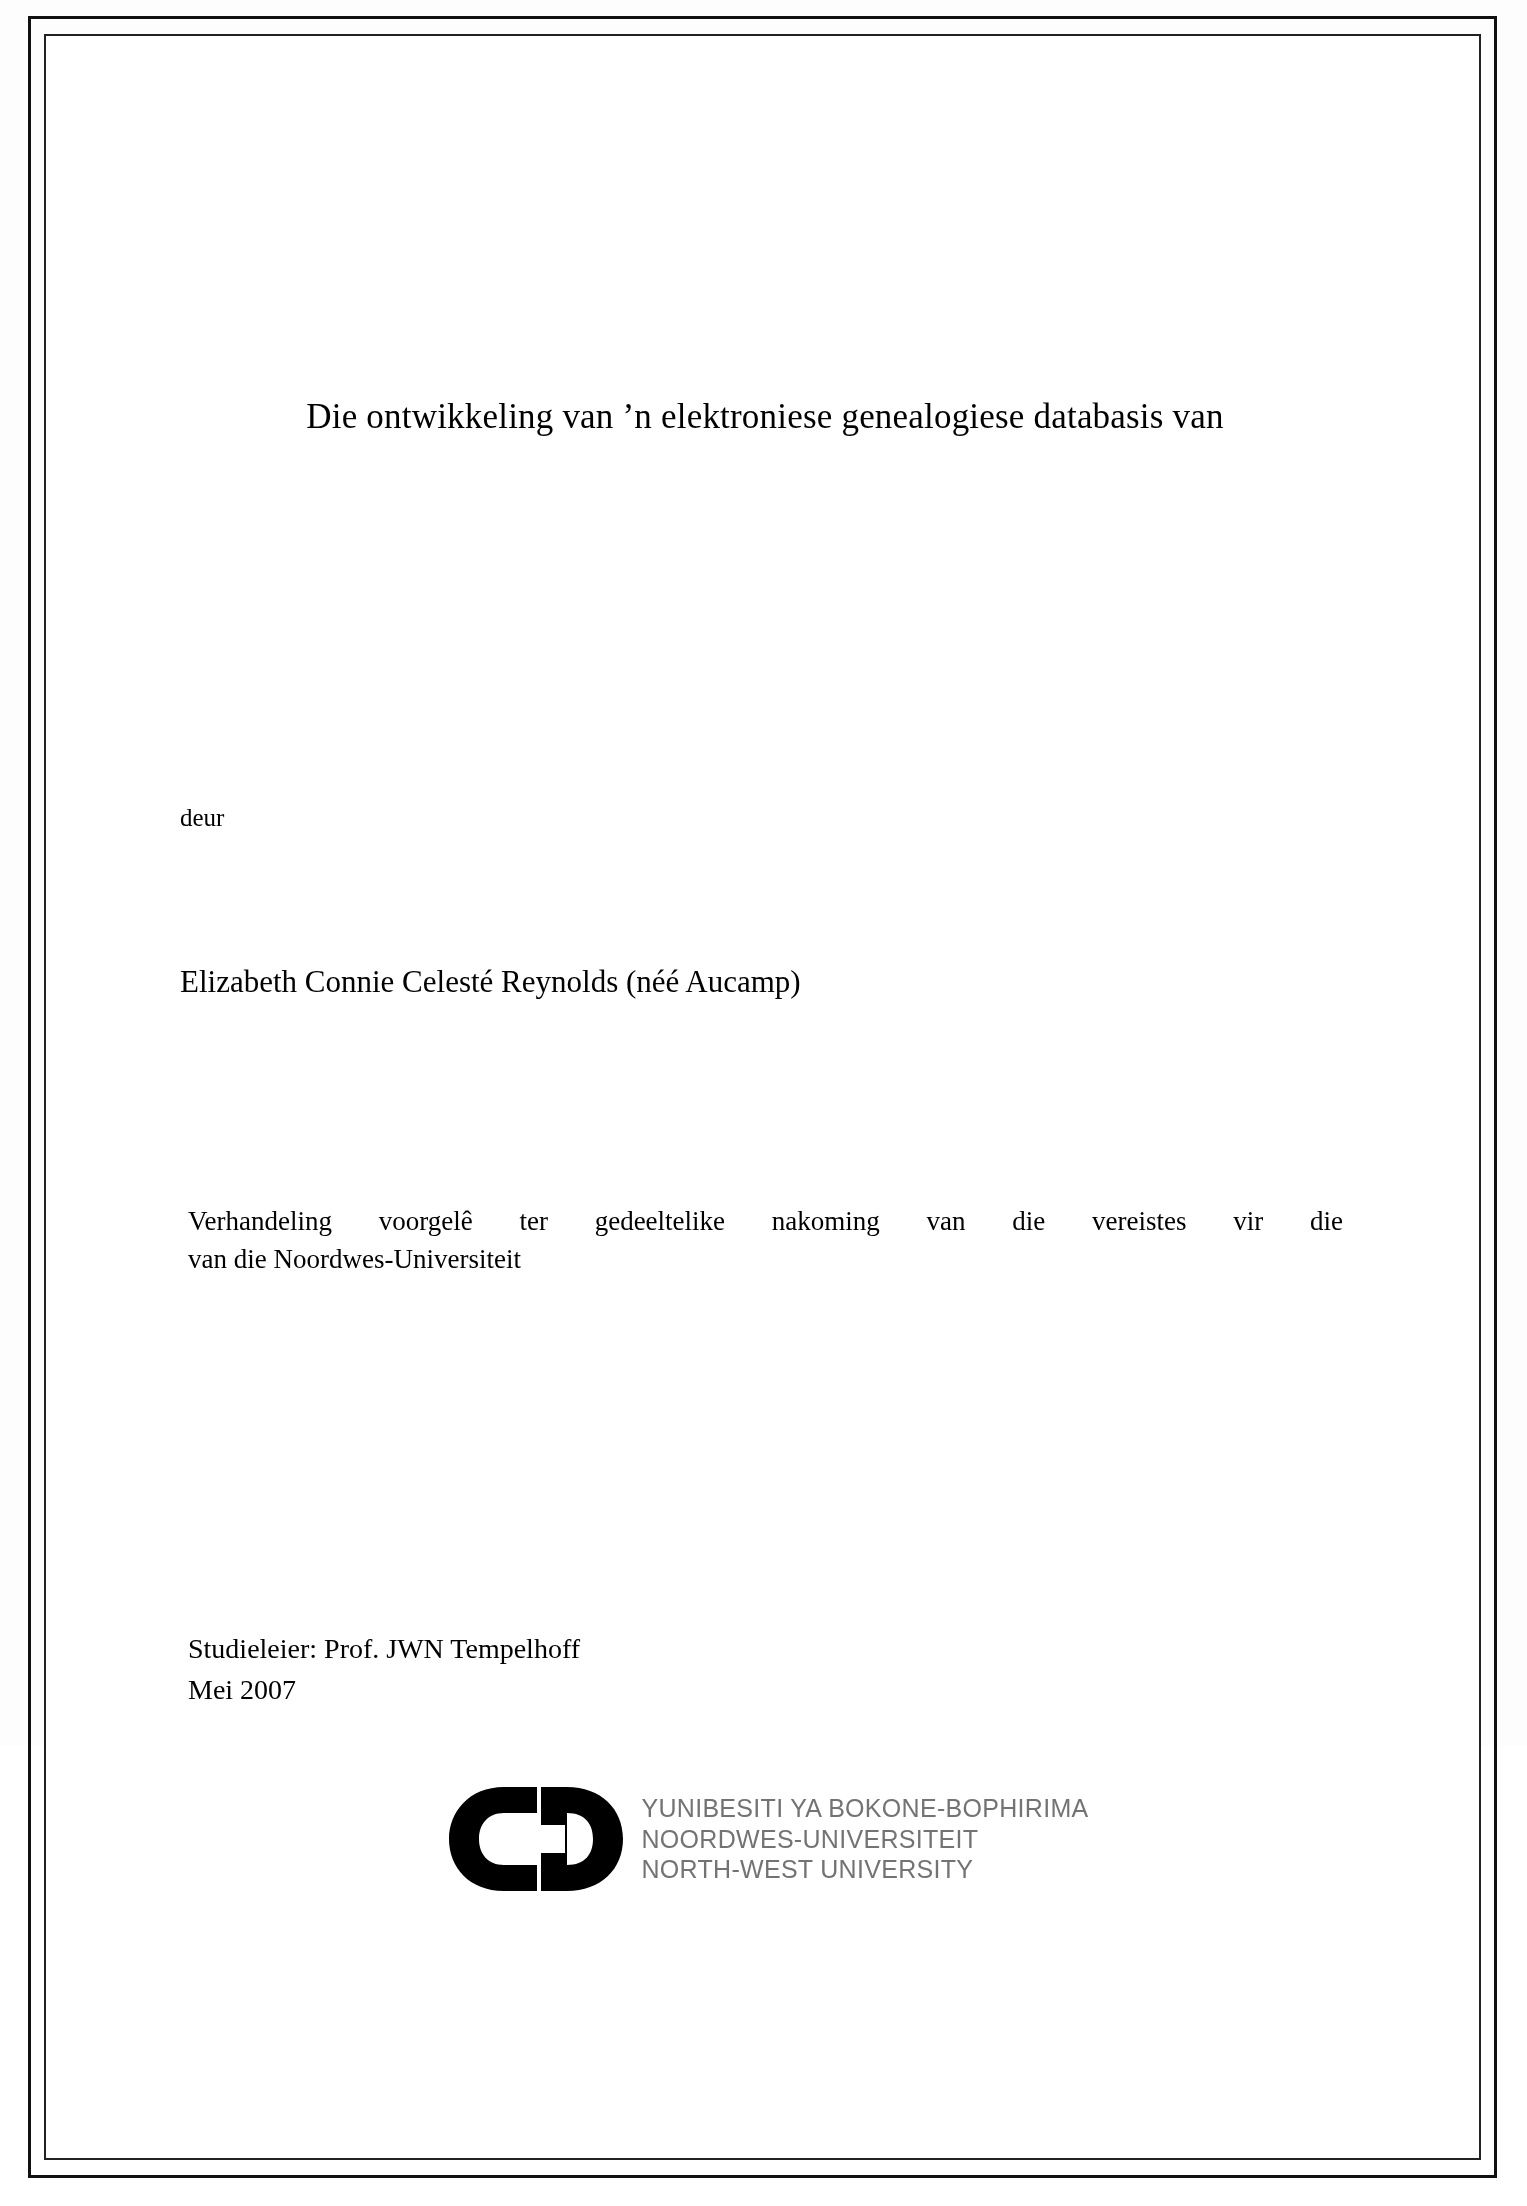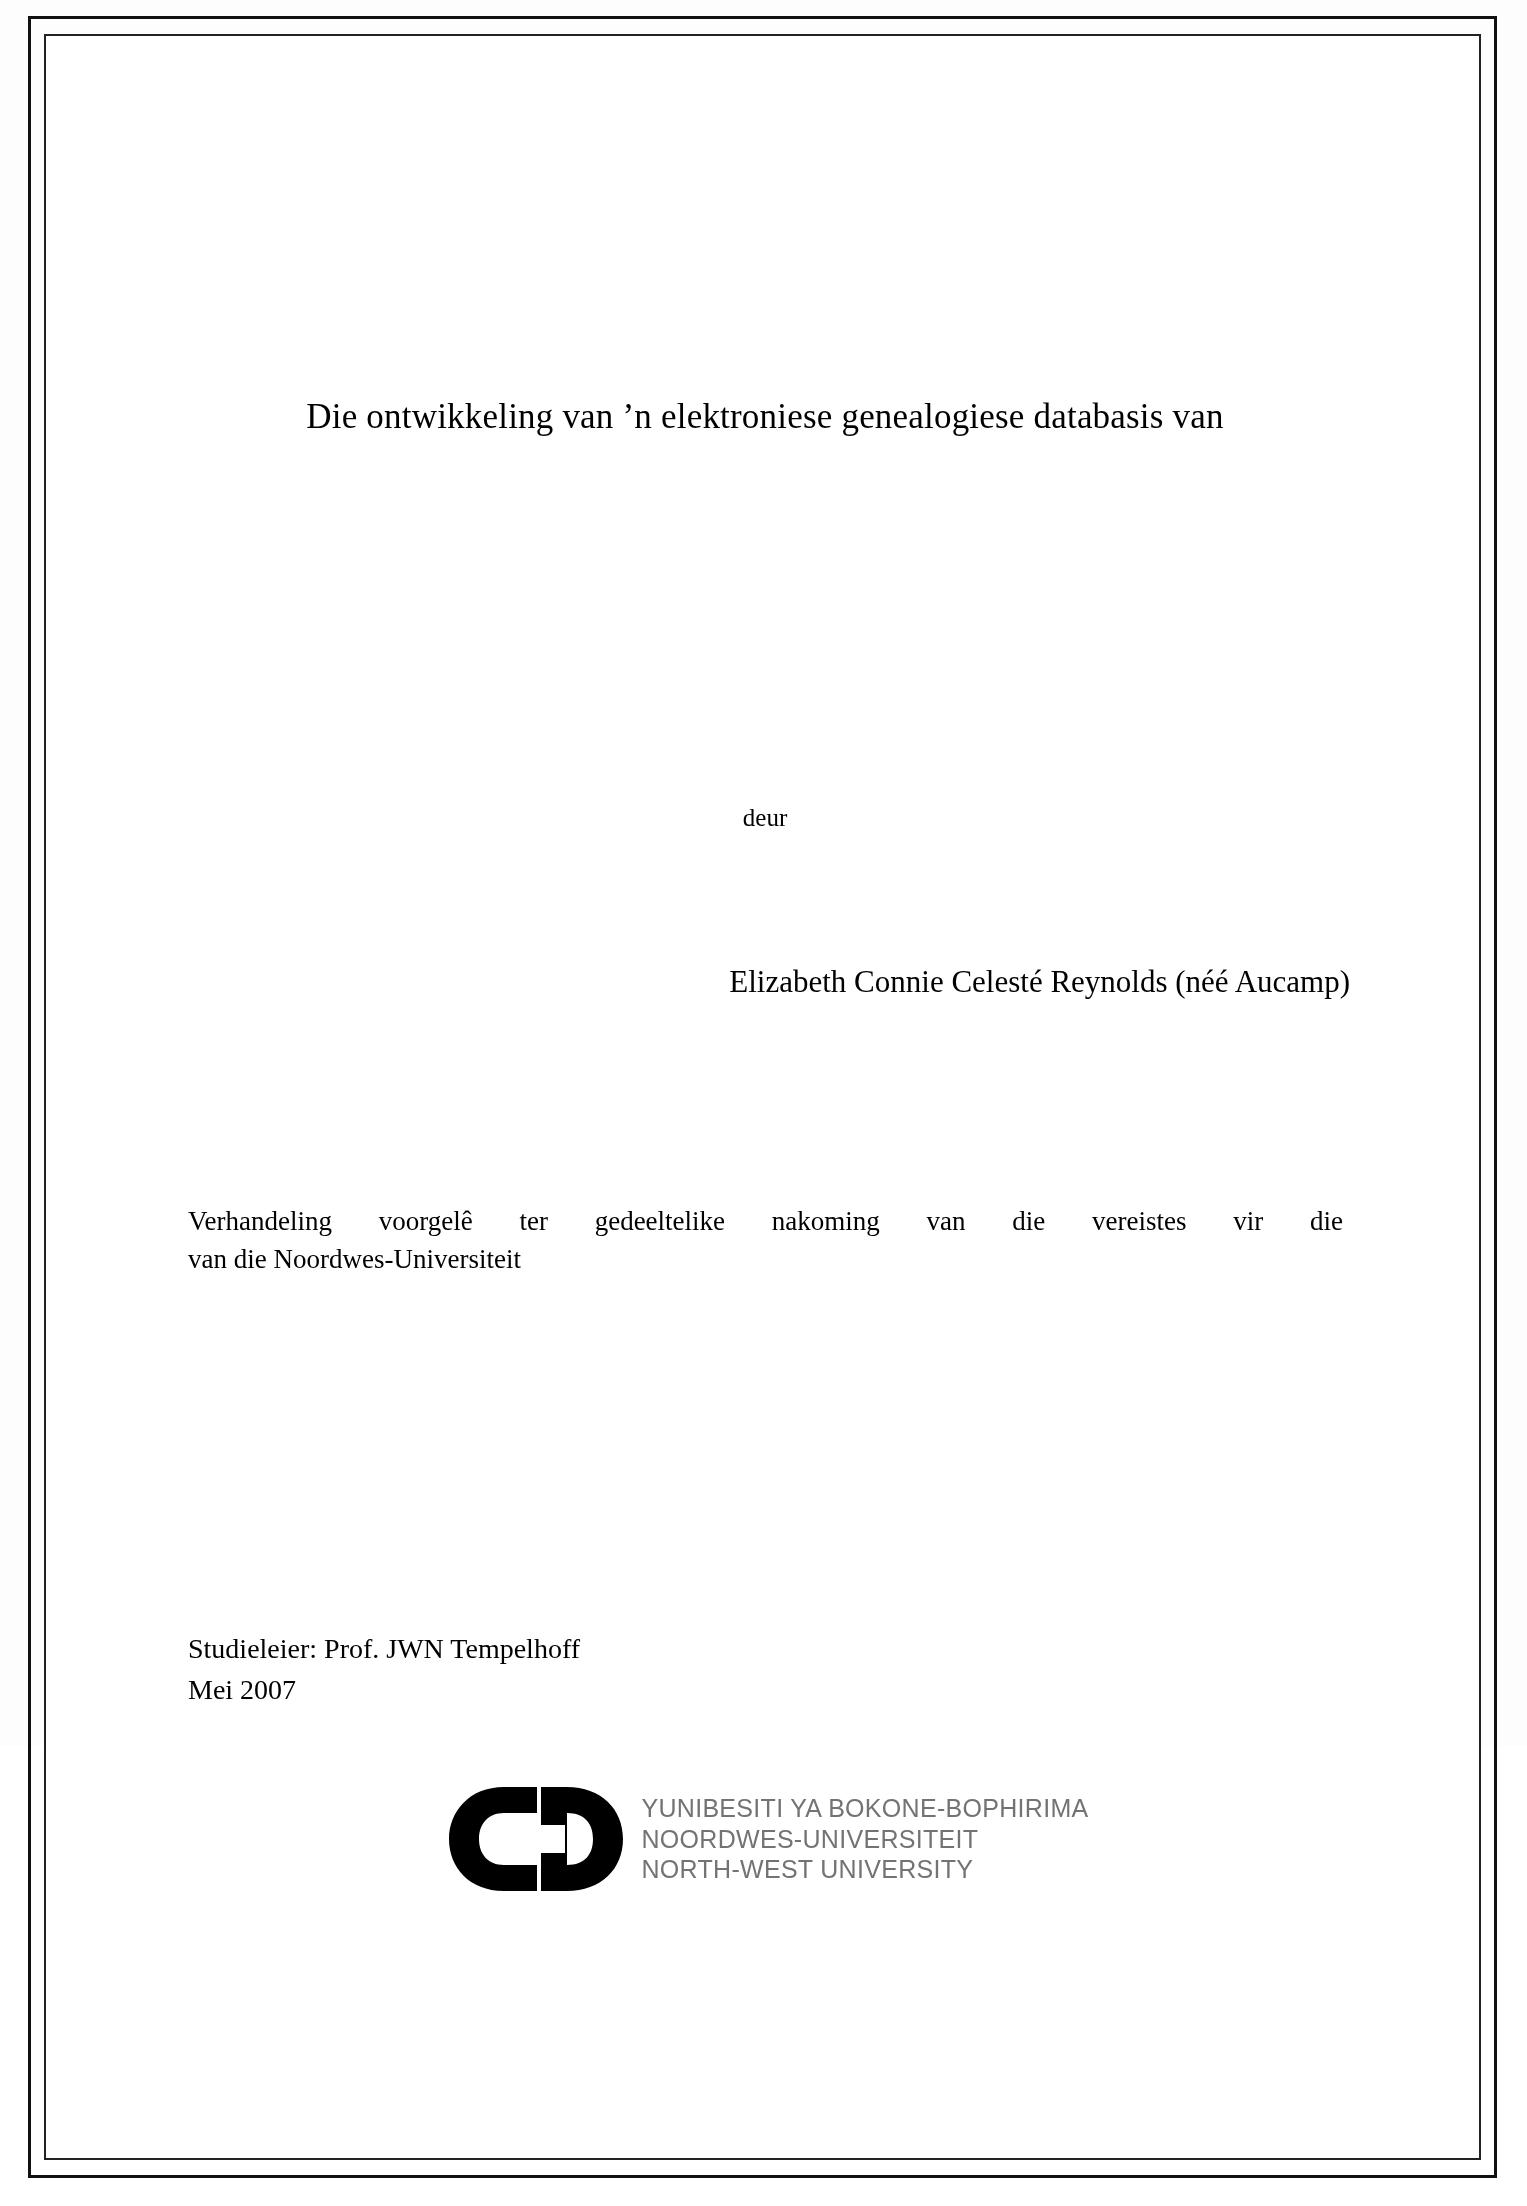--- a/index.html
+++ b/index.html
@@ -66,30 +66,29 @@
     font-size: 35px;
     line-height: 1.9;
     letter-spacing: 0.2px;
   }
 
   .deur {
     position: absolute;
     top: 770px;
     left: 0;
     width: 1170px;
-    text-align: center;
     font-size: 25px;
   }
 
   .author {
     position: absolute;
     top: 930px;
     left: 0;
     width: 1170px;
-    text-align: right;
+    text-align: left;
     font-size: 31px;
   }
 
   .statement {
     position: absolute;
     top: 1168px;
     left: 8px;
     width: 1155px;
     font-size: 27px;
     line-height: 1.42;

